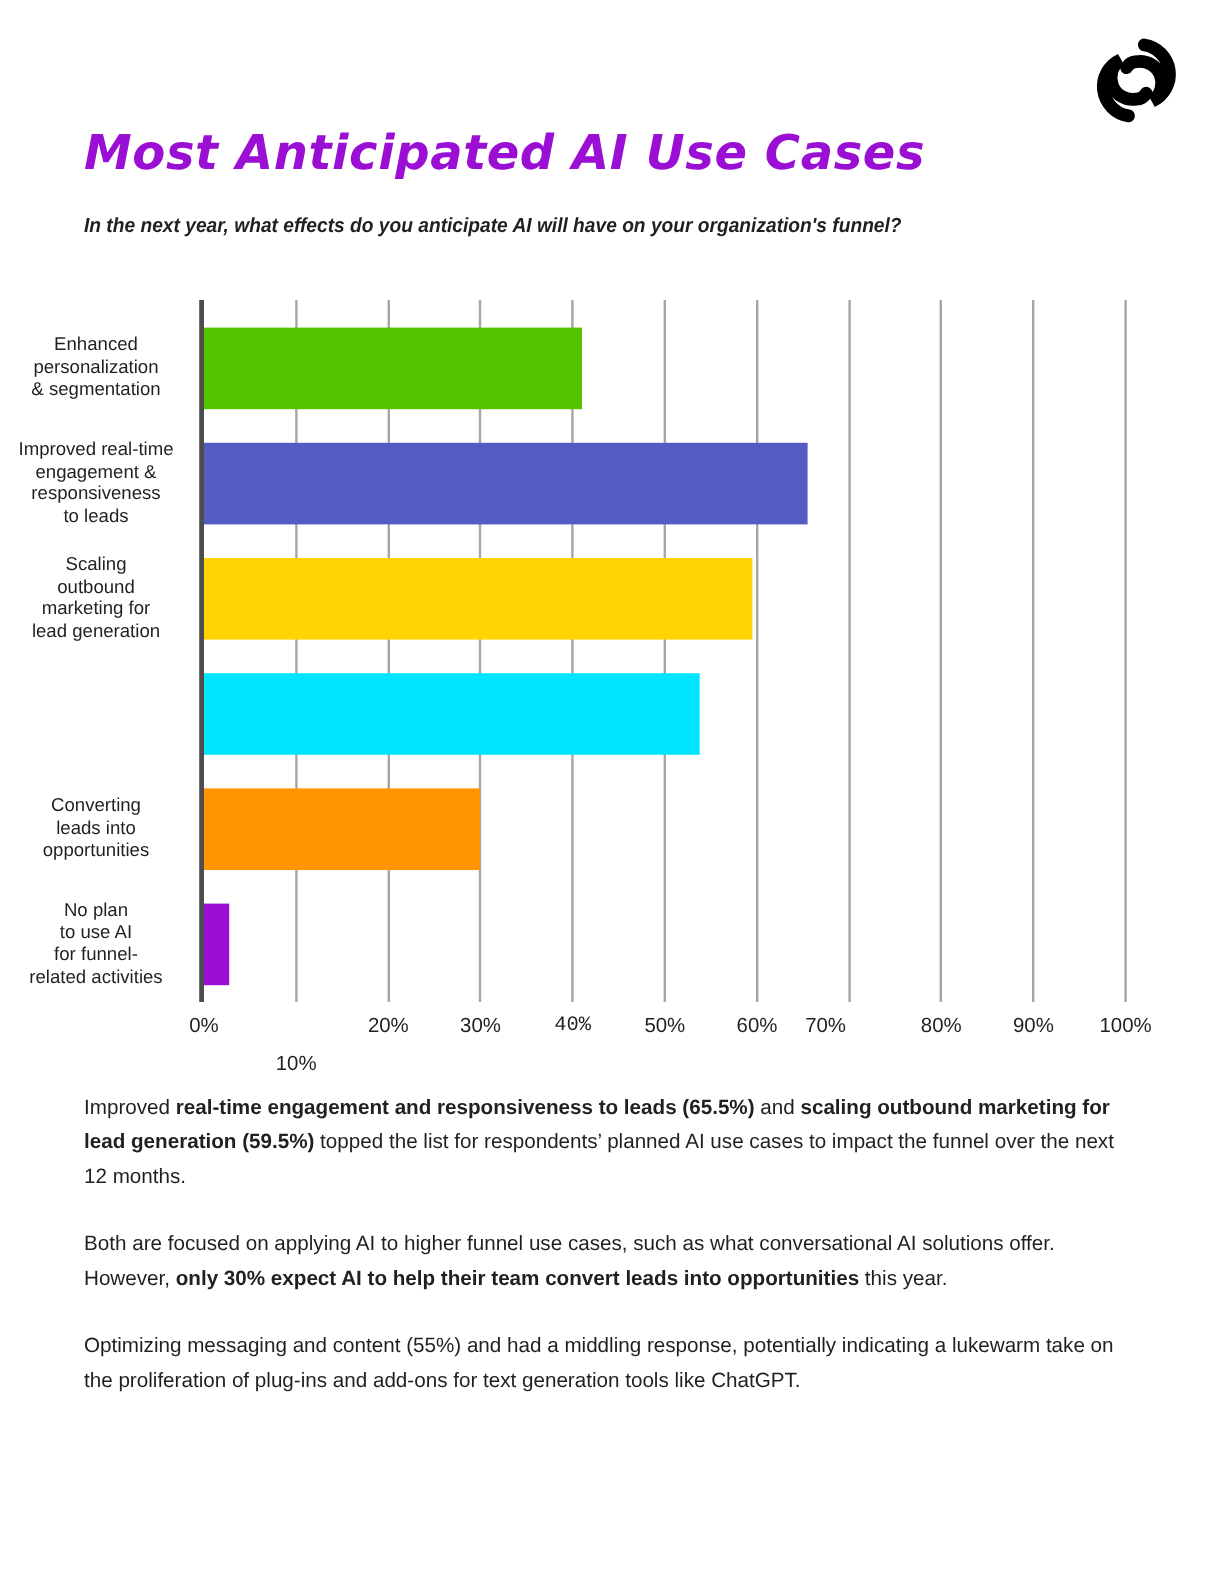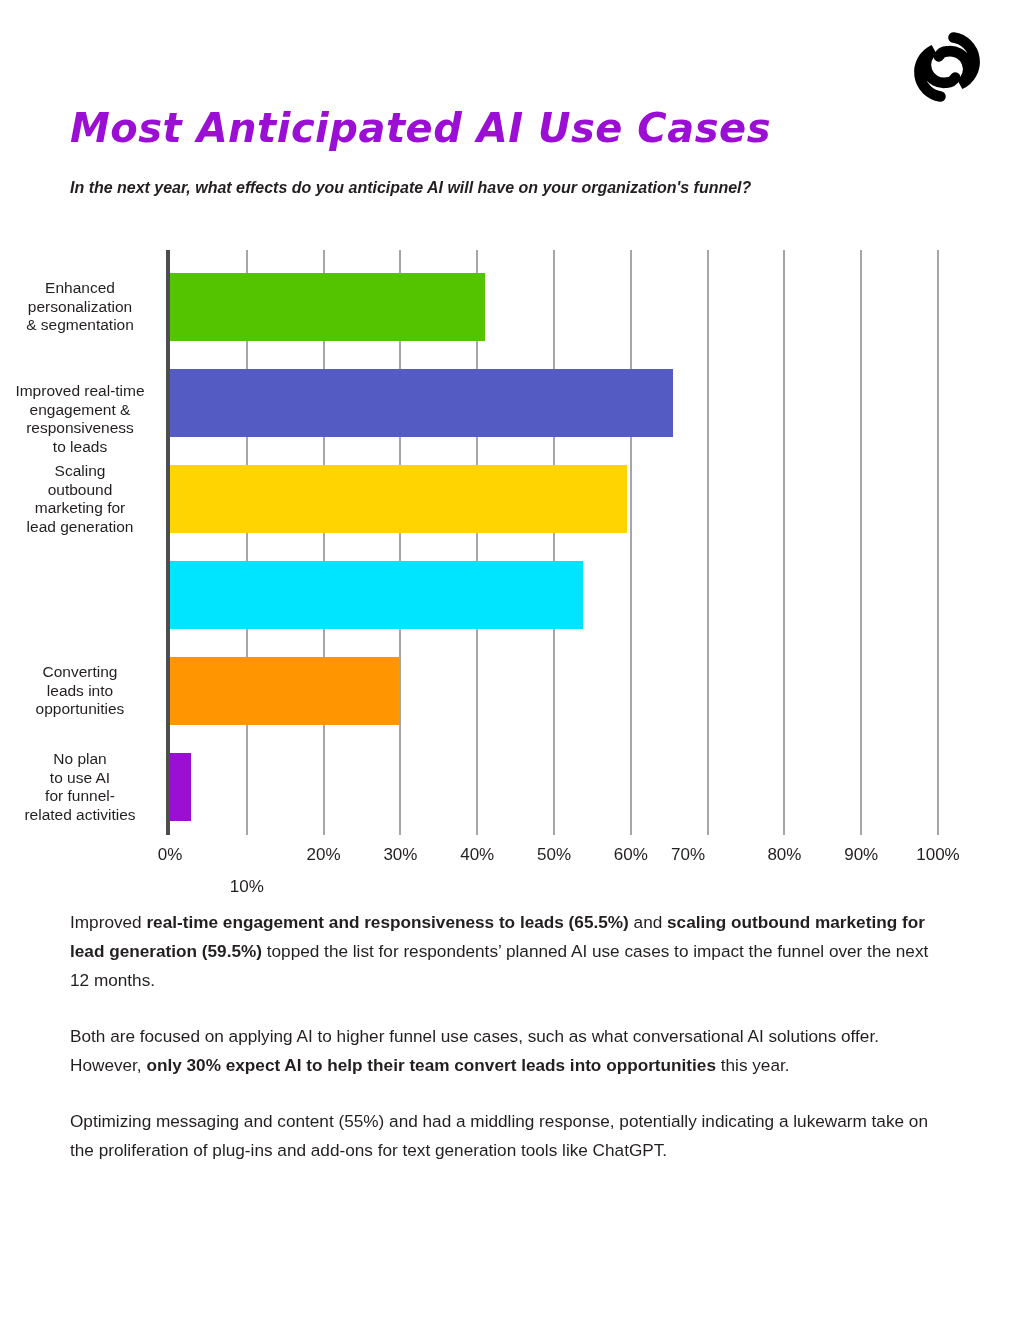--- a/index.html
+++ b/index.html
@@ -145,21 +145,21 @@
 <div class="title">Most Anticipated AI Use Cases</div>
 <div class="subtitle">In the next year, what effects do you anticipate AI will have on your organization's funnel?</div>
 
 <div class="chart">
   <div class="ylabels">
       <div class="ylabel" style="top: 29.25px;">
         <div>Enhanced</div>
         <div>personalization</div>
         <div>&amp; segmentation</div>
       </div>
-      <div class="ylabel" style="top: 132px;">
+      <div class="ylabel" style="top: 116px;">
         <div>Improved real-time</div>
         <div>engagement &amp;</div>
         <div>responsiveness</div>
         <div>to leads</div>
       </div>
       <div class="ylabel" style="top: 212px;">
         <div>Scaling</div>
         <div>outbound</div>
         <div>marketing for</div>
         <div>lead generation</div>
@@ -193,21 +193,21 @@
       <div class="bar" title="Scaling outbound marketing for lead generation: 59.5%" style="top: 215px; width: 456.96px; background: rgb(255, 212, 0);"></div>
       <div class="bar" title="Optimizing messaging and content: 53.8%" style="top: 311px; width: 413.184px; background: rgb(0, 229, 255);"></div>
       <div class="bar" title="Converting leads into opportunities: 30%" style="top: 407px; width: 230.4px; background: rgb(255, 149, 0);"></div>
       <div class="bar" title="No plan to use AI for funnel-related activities: 2.7%" style="top: 503px; width: 20.736px; background: rgb(155, 15, 212);"></div>
     </div>
   <div class="xlabels">
       <div class="xlabel" style="left: 0px;">0%</div>
       <div class="xlabel" style="left: 76.8px; margin-top: 32px;">10%</div>
       <div class="xlabel" style="left: 153.6px;">20%</div>
       <div class="xlabel" style="left: 230.4px;">30%</div>
-      <div class="xlabel" style="left: 307.2px;">40%</div>
+      <div class="xlabel" style="left: 307.2px; font-family: Liberation Mono, monospace;">40%</div>
       <div class="xlabel" style="left: 384px;">50%</div>
       <div class="xlabel" style="left: 460.8px;">60%</div>
       <div class="xlabel" style="left: 518px; text-align: right;">70%</div>
       <div class="xlabel" style="left: 614.4px; text-align: right;">80%</div>
       <div class="xlabel" style="left: 691.2px;">90%</div>
       <div class="xlabel" style="left: 768px;">100%</div>
     </div>
 </div>
 
 <div class="copy">

